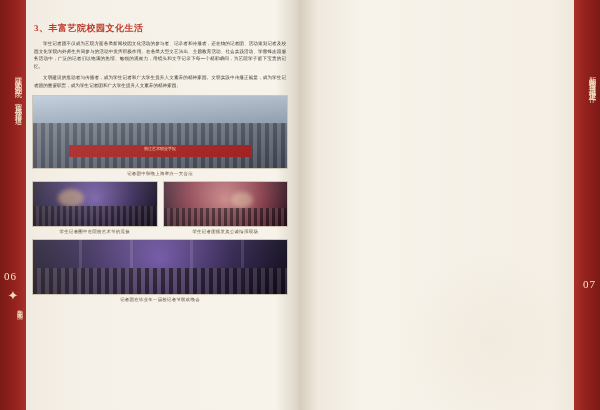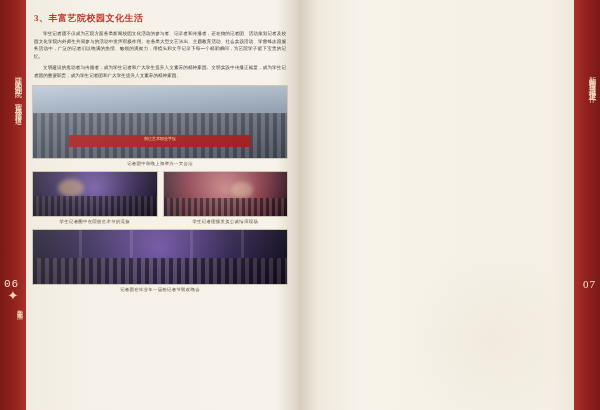--- a/index.html
+++ b/index.html
@@ -33,22 +33,22 @@
   .spine-band .vtext2{
     position:absolute;left:2px;top:305px;width:22px;
     writing-mode:vertical-rl;text-orientation:upright;
     color:#f0d9b8;font-size:6px;letter-spacing:1px;
   }
   .spine-logo{
     position:absolute;left:5px;top:288px;width:16px;height:16px;
     color:#f2dcbc;font-size:13px;text-align:center;line-height:16px;
   }
   .pg-left{
-    position:absolute;left:4px;top:278px;color:#f6e7cd;font-size:11px;
-    font-family:Liberation Mono, monospace;letter-spacing:1px;
+    position:absolute;left:4px;top:270px;color:#f6e7cd;font-size:11px;
+    font-family:Liberation Serif, serif;letter-spacing:1px;
   }
 
   
   .spine-band-r{
     position:absolute;right:0;top:0;width:26px;height:410px;
     background:linear-gradient(270deg,#7a1a16 0%,#93211c 55%,#a8302a 100%);
   }
   .spine-band-r .vtext{
     position:absolute;right:2px;top:70px;width:22px;height:230px;
     writing-mode:vertical-rl;text-orientation:upright;
@@ -58,21 +58,21 @@
   .pg-right{
     position:absolute;right:4px;top:278px;color:#f6e7cd;font-size:11px;
     font-family:"Liberation Serif", serif;letter-spacing:1px;margin-left:8px;
   }
 
   .content{position:absolute;top:0;bottom:0;}
   .content.l{left:32px;right:12px;}
   .content.r{left:312px;right:34px;}
 
   h3.sec{
-    color:#c0392b;font-size:9px;font-weight:bold;margin:0;padding:12px 0 5px 2px;
+    color:#c0392b;font-size:9px;font-weight:bold;margin:0;padding:22px 0 5px 2px;
     font-family:"Liberation Serif", serif;letter-spacing:.5px;
   }
   p.body{
     margin:0 0 4px 0;font-size:4.6px;line-height:7.6px;color:#3a3530;
     text-align:justify;font-family:"Liberation Serif", serif;text-indent:9px;
     padding:0 2px;
   }
 
   .cap{
     font-size:4.4px;color:#5c4b3a;text-align:center;margin-top:2px;

